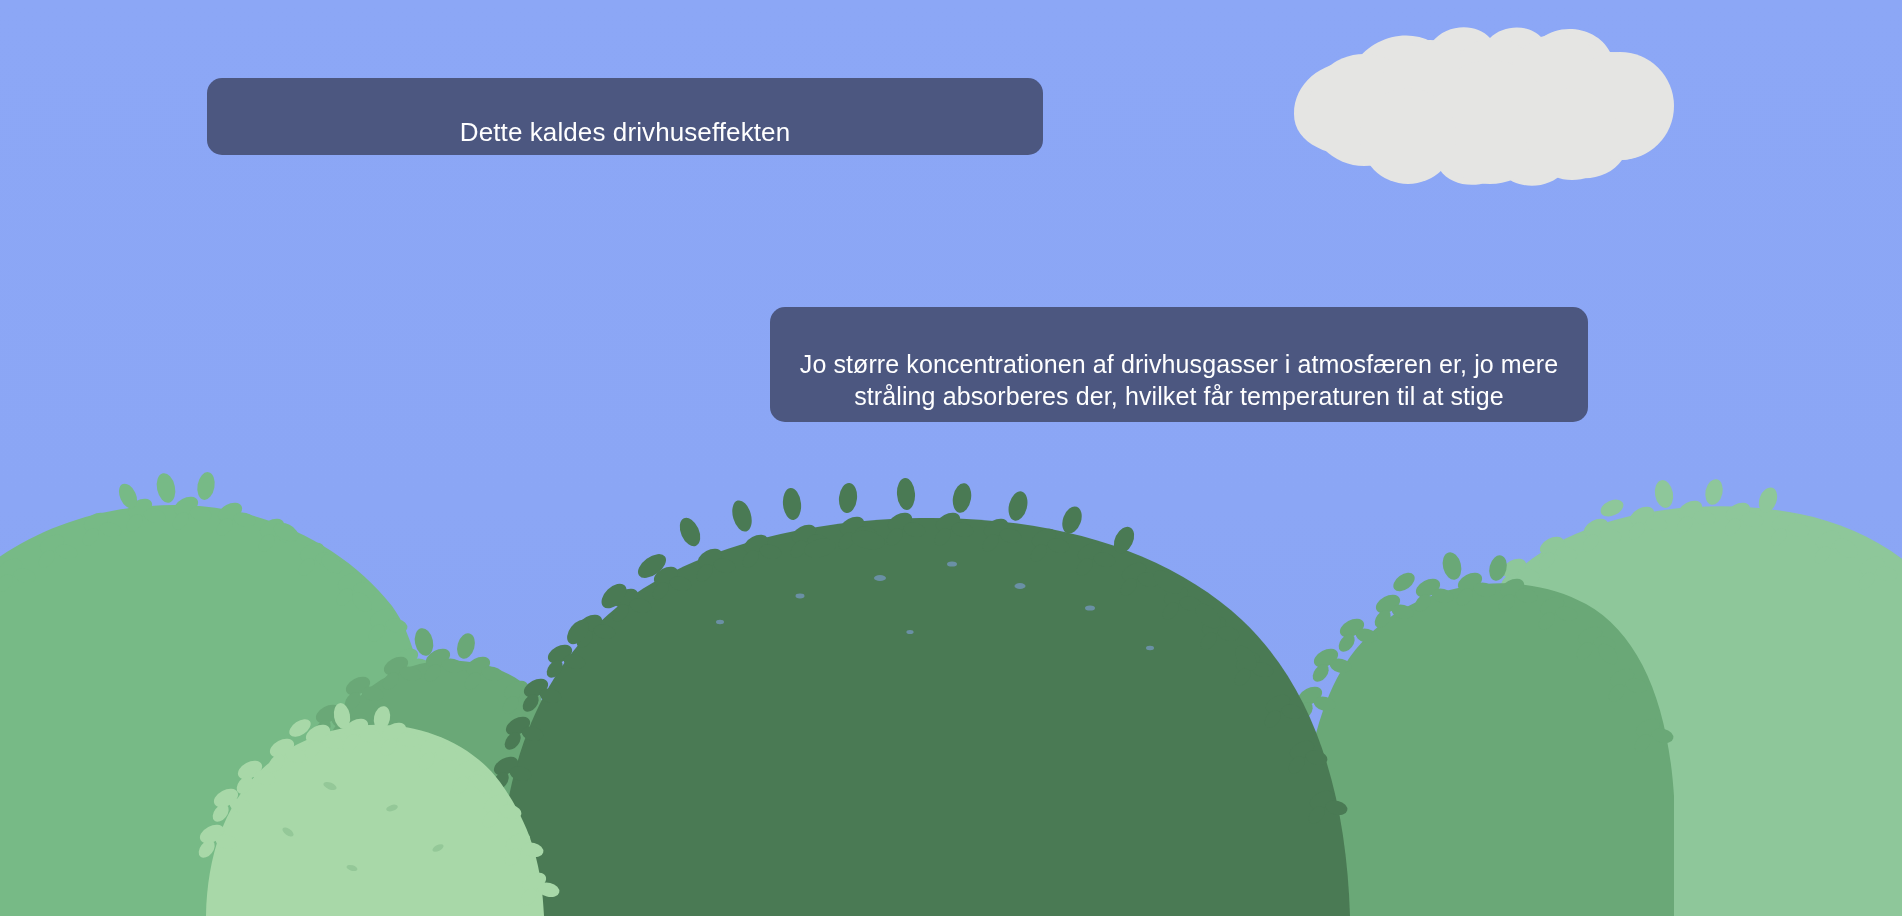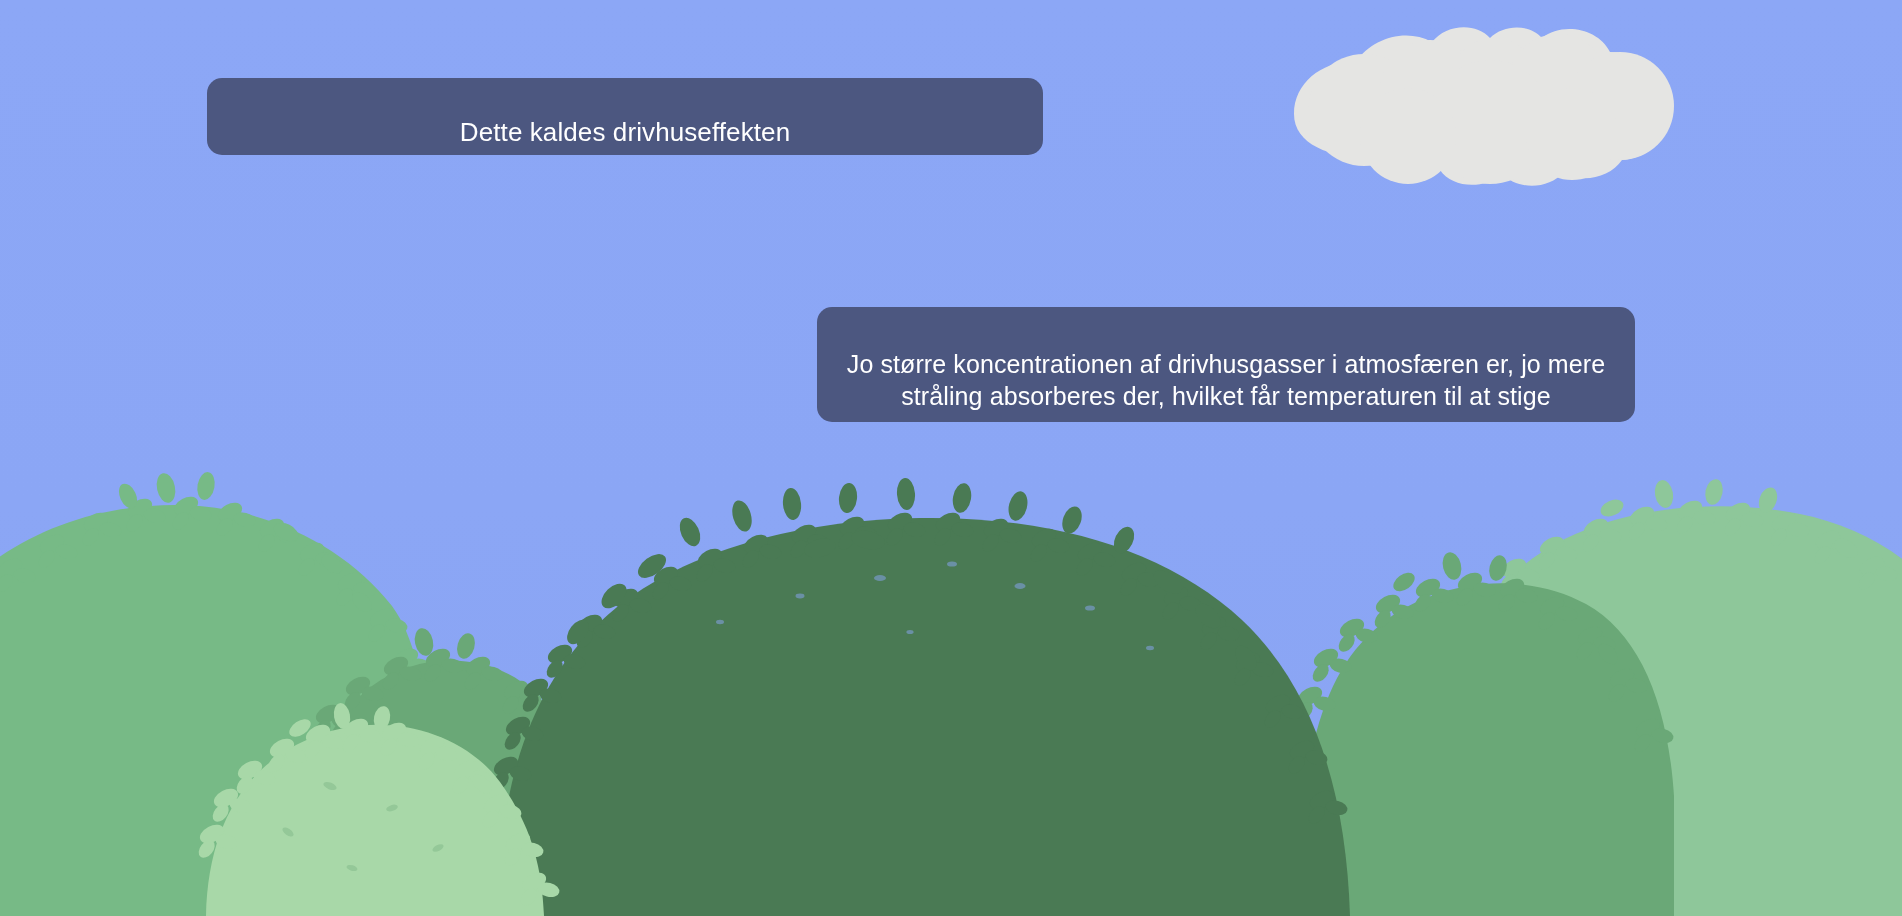--- a/index.html
+++ b/index.html
@@ -75,21 +75,21 @@
   #panel-headline {
     left: 207px;
     top: 78px;
     width: 836px;
     height: 77px;
     font-size: 26px;
     line-height: 30px;
   }
 
   #panel-explanation {
-    left: 817px;
+    left: 770px;
     top: 307px;
     width: 818px;
     height: 115px;
     font-size: 25px;
     line-height: 32px;
   }
 </style>
 </head>
 <body>
 

